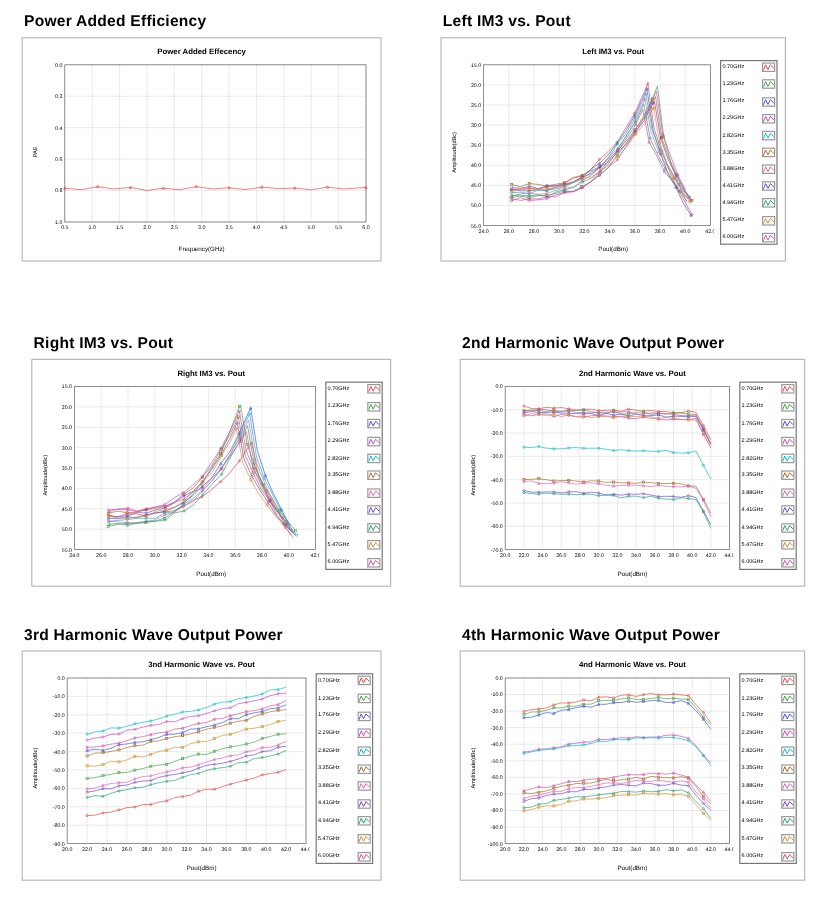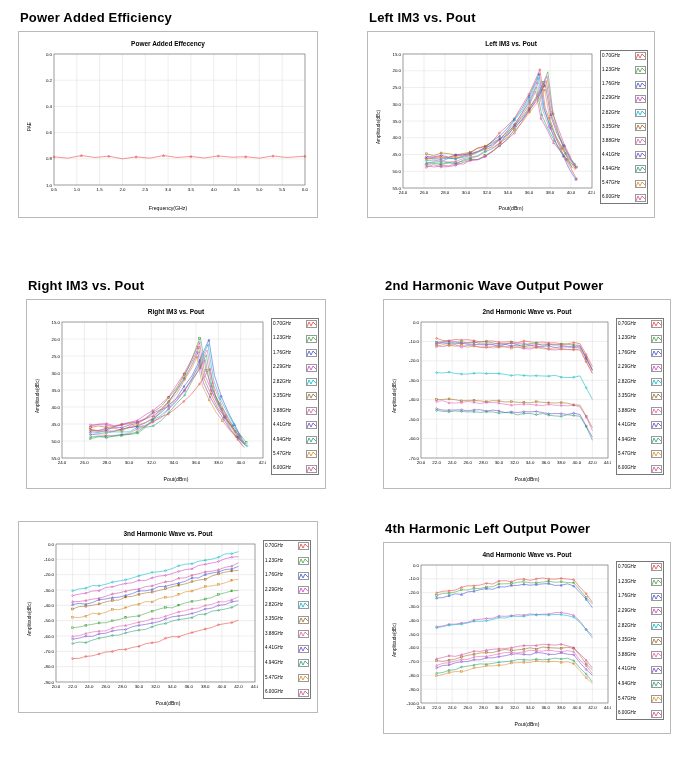--- a/index.html
+++ b/index.html
@@ -955,20 +955,21 @@
                 </span>
               </div>
             </div>
         </div>
         <div class="xlabel">Pout(dBm)</div>
       </div>
     </div>
   </div>
 
   <div class="panel" style="left:18px;top:521px;width:300px;height:220px;">
+    <div class="panel-title">3rd Harmonic Wave Output Power</div>
     <div class="panel-box" style="width:300px;height:192px;">
       <div class="chart-wrap">
         <div class="chart-title">3nd Harmonic Wave vs. Pout</div>
         <div class="chart-body">
           <div class="ylabel">Amplitoude(dBc)</div>
           <div class="plot-area">
               <svg id="svg-h3" width="224" height="152" viewBox="0 0 224 152">
                 <line x1="22" y1="4" x2="22" y2="142" class="gridline"></line>
                 <text x="22" y="148" class="tick" text-anchor="middle">20.0</text>
                 <line x1="38.58333333333333" y1="4" x2="38.58333333333333" y2="142" class="gridline"></line>
@@ -1262,21 +1263,21 @@
                 </span>
               </div>
             </div>
         </div>
         <div class="xlabel">Pout(dBm)</div>
       </div>
     </div>
   </div>
 
   <div class="panel" style="left:383px;top:521px;width:288px;height:220px;">
-    <div class="panel-title">4th Harmonic Left Output Power</div>
+    <div class="panel-title">4th Harmonic Wave Output Power</div>
     <div class="panel-box" style="width:288px;height:192px;">
       <div class="chart-wrap">
         <div class="chart-title">4nd Harmonic Wave vs. Pout</div>
         <div class="chart-body">
           <div class="ylabel">Amplitoude(dBc)</div>
           <div class="plot-area">
               <svg id="svg-h4" width="212" height="152" viewBox="0 0 212 152">
                 <line x1="22" y1="4" x2="22" y2="142" class="gridline"></line>
                 <text x="22" y="148" class="tick" text-anchor="middle">20.0</text>
                 <line x1="37.583333333333336" y1="4" x2="37.583333333333336" y2="142" class="gridline"></line>

